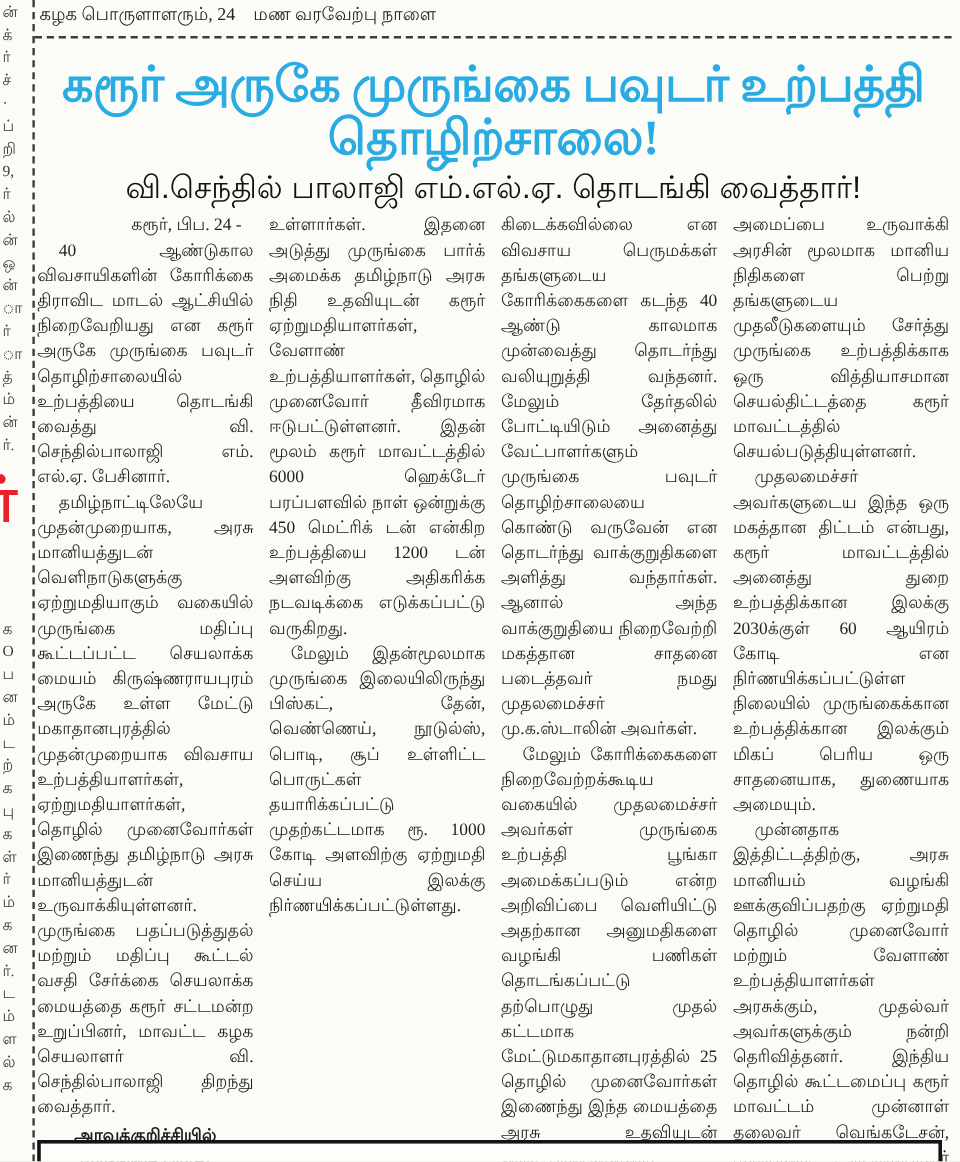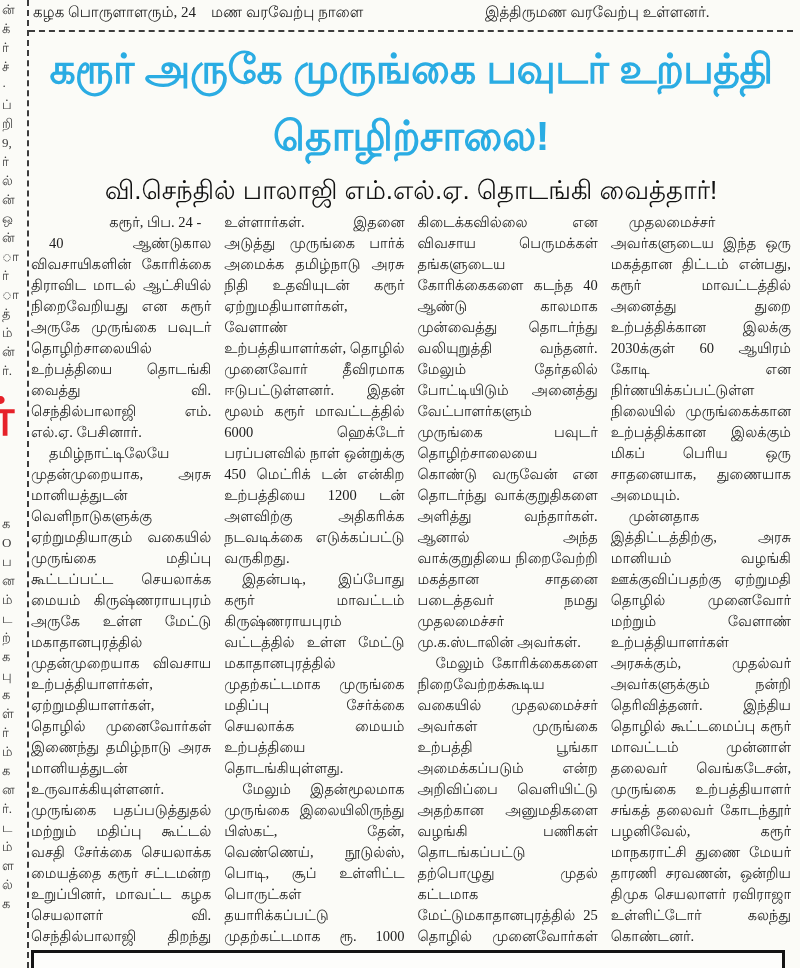--- a/index.html
+++ b/index.html
@@ -24,23 +24,23 @@
   }
   
   .content{position:absolute;left:29px;top:0;width:764px;height:968px;}
   .top-strip{position:relative;height:28px;font-size:15px;color:#222;}
   .top-strip span{position:absolute;top:4px;white-space:nowrap;}
   .top-strip .ts-0{left:4px;}
   .top-strip .ts-1{left:182px;text-align:right;}
   .top-strip .ts-2{left:456px;}
   .dashed-rule{border-top:2px dashed #3c3c3c;height:0;margin:2px 0 0;}
   .headline{
-    margin:4px 0 0;text-align:center;
-    font-family:Liberation Sans, sans-serif;
-    font-weight:800;font-size:41px;line-height:67px;
+    margin:16px 0 0;text-align:center;
+    font-family:Liberation Serif, serif;
+    font-weight:800;font-size:41px;line-height:44px;
     letter-spacing:-0.5px;
   }
   .subheadline{
     margin:4px 0 2px;text-align:center;color:#111;
     font-family:"Liberation Sans","DejaVu Sans",sans-serif;
     font-weight:400;font-size:26px;line-height:32px;
   }
   .columns{
     display:flex;gap:13px;margin-top:6px;height:806px;overflow:hidden;
     padding:0 2px 0 2px;
@@ -113,46 +113,45 @@
       <span class="frag">ள</span>
       <span class="frag">ல்</span>
       <span class="frag">க</span>
     </div>
 
   <div class="content">
 
     <div class="top-strip" id="top-strip">
         <span class="ts-0">கழக பொருளாளரும், 24</span>
         <span class="ts-1">மண வரவேற்பு நாளை</span>
-        <span class="ts-2">இத்திருமண வரவேற்பு உள்ளனர்.</span>
       </div>
 
     <div class="dashed-rule"></div>
 
     <h1 class="headline" style="color: rgb(42, 172, 227);">கரூர் அருகே முருங்கை பவுடர் உற்பத்தி தொழிற்சாலை!</h1>
 
     <h2 class="subheadline">வி.செந்தில் பாலாஜி எம்.எல்.ஏ. தொடங்கி வைத்தார்!</h2>
 
     <div class="columns" id="columns">
         <div class="col">
           <p class="para dateline">கரூர், பிப. 24 -</p>
           <p class="para body">40 ஆண்டுகால விவசாயிகளின் கோரிக்கை திராவிட மாடல் ஆட்சியில் நிறைவேறியது என கரூர் அருகே முருங்கை பவுடர் தொழிற்சாலையில் உற்பத்தியை தொடங்கி வைத்து வி. செந்தில்பாலாஜி எம். எல்.ஏ. பேசினார்.</p>
           <p class="para body">தமிழ்நாட்டிலேயே முதன்முறையாக, அரசு மானியத்துடன் வெளிநாடுகளுக்கு ஏற்றுமதியாகும் வகையில் முருங்கை மதிப்பு கூட்டப்பட்ட செயலாக்க மையம் கிருஷ்ணராயபுரம் அருகே உள்ள மேட்டு மகாதானபுரத்தில் முதன்முறையாக விவசாய உற்பத்தியாளர்கள், ஏற்றுமதியாளர்கள், தொழில் முனைவோர்கள் இணைந்து தமிழ்நாடு அரசு மானியத்துடன் உருவாக்கியுள்ளனர். முருங்கை பதப்படுத்துதல் மற்றும் மதிப்பு கூட்டல் வசதி சேர்க்கை செயலாக்க மையத்தை கரூர் சட்டமன்ற உறுப்பினர், மாவட்ட கழக செயலாளர் வி. செந்தில்பாலாஜி திறந்து வைத்தார்.</p>
           <p class="para subhead">அரவக்குறிச்சியில் முருங்கை பார்க்!</p>
         </div>
         <div class="col">
           <p class="para flush">உள்ளார்கள். இதனை அடுத்து முருங்கை பார்க் அமைக்க தமிழ்நாடு அரசு நிதி உதவியுடன் கரூர் ஏற்றுமதியாளர்கள், வேளாண் உற்பத்தியாளர்கள், தொழில் முனைவோர் தீவிரமாக ஈடுபட்டுள்ளனர். இதன் மூலம் கரூர் மாவட்டத்தில் 6000 ஹெக்டேர் பரப்பளவில் நாள் ஒன்றுக்கு 450 மெட்ரிக் டன் என்கிற உற்பத்தியை 1200 டன் அளவிற்கு அதிகரிக்க நடவடிக்கை எடுக்கப்பட்டு வருகிறது.</p>
-          <p class="para body">இதன்படி, இப்போது கரூர் மாவட்டம் கிருஷ்ணராயபுரம் வட்டத்தில் உள்ள மேட்டு மகாதானபுரத்தில் முதற்கட்டமாக முருங்கை மதிப்பு சேர்க்கை செயலாக்க மையம் உற்பத்தியை தொடங்கியுள்ளது.</p>
           <p class="para body">மேலும் இதன்மூலமாக முருங்கை இலையிலிருந்து பிஸ்கட், தேன், வெண்ணெய், நூடுல்ஸ், பொடி, சூப் உள்ளிட்ட பொருட்கள் தயாரிக்கப்பட்டு முதற்கட்டமாக ரூ. 1000 கோடி அளவிற்கு ஏற்றுமதி செய்ய இலக்கு நிர்ணயிக்கப்பட்டுள்ளது.</p>
         </div>
         <div class="col">
           <p class="para flush">கிடைக்கவில்லை என விவசாய பெருமக்கள் தங்களுடைய கோரிக்கைகளை கடந்த 40 ஆண்டு காலமாக முன்வைத்து தொடர்ந்து வலியுறுத்தி வந்தனர். மேலும் தேர்தலில் போட்டியிடும் அனைத்து வேட்பாளர்களும் முருங்கை பவுடர் தொழிற்சாலையை கொண்டு வருவேன் என தொடர்ந்து வாக்குறுதிகளை அளித்து வந்தார்கள். ஆனால் அந்த வாக்குறுதியை நிறைவேற்றி மகத்தான சாதனை படைத்தவர் நமது முதலமைச்சர் மு.க.ஸ்டாலின் அவர்கள்.</p>
           <p class="para body">மேலும் கோரிக்கைகளை நிறைவேற்றக்கூடிய வகையில் முதலமைச்சர் அவர்கள் முருங்கை உற்பத்தி பூங்கா அமைக்கப்படும் என்ற அறிவிப்பை வெளியிட்டு அதற்கான அனுமதிகளை வழங்கி பணிகள் தொடங்கப்பட்டு தற்பொழுது முதல் கட்டமாக மேட்டுமகாதானபுரத்தில் 25 தொழில் முனைவோர்கள் இணைந்து இந்த மையத்தை அரசு உதவியுடன் தொடங்கியுள்ளனர்.</p>
         </div>
         <div class="col">
+          <p class="para flush">அமைப்பை உருவாக்கி அரசின் மூலமாக மானிய நிதிகளை பெற்று தங்களுடைய முதலீடுகளையும் சேர்த்து முருங்கை உற்பத்திக்காக ஒரு வித்தியாசமான செயல்திட்டத்தை கரூர் மாவட்டத்தில் செயல்படுத்தியுள்ளனர்.</p>
           <p class="para body">முதலமைச்சர் அவர்களுடைய இந்த ஒரு மகத்தான திட்டம் என்பது, கரூர் மாவட்டத்தில் அனைத்து துறை உற்பத்திக்கான இலக்கு 2030க்குள் 60 ஆயிரம் கோடி என நிர்ணயிக்கப்பட்டுள்ள நிலையில் முருங்கைக்கான உற்பத்திக்கான இலக்கும் மிகப் பெரிய ஒரு சாதனையாக, துணையாக அமையும்.</p>
           <p class="para body">முன்னதாக இத்திட்டத்திற்கு, அரசு மானியம் வழங்கி ஊக்குவிப்பதற்கு ஏற்றுமதி தொழில் முனைவோர் மற்றும் வேளாண் உற்பத்தியாளர்கள் அரசுக்கும், முதல்வர் அவர்களுக்கும் நன்றி தெரிவித்தனர். இந்திய தொழில் கூட்டமைப்பு கரூர் மாவட்டம் முன்னாள் தலைவர் வெங்கடேசன், முருங்கை உற்பத்தியாளர் சங்கத் தலைவர் கோடந்தூர் பழனிவேல், கரூர் மாநகராட்சி துணை மேயர் தாரணி சரவணன், ஒன்றிய திமுக செயலாளர் ரவிராஜா உள்ளிட்டோர் கலந்து கொண்டனர்.</p>
         </div>
       </div>
 
     <div class="bottom-box"></div>
 
   </div>
 </div>
 

